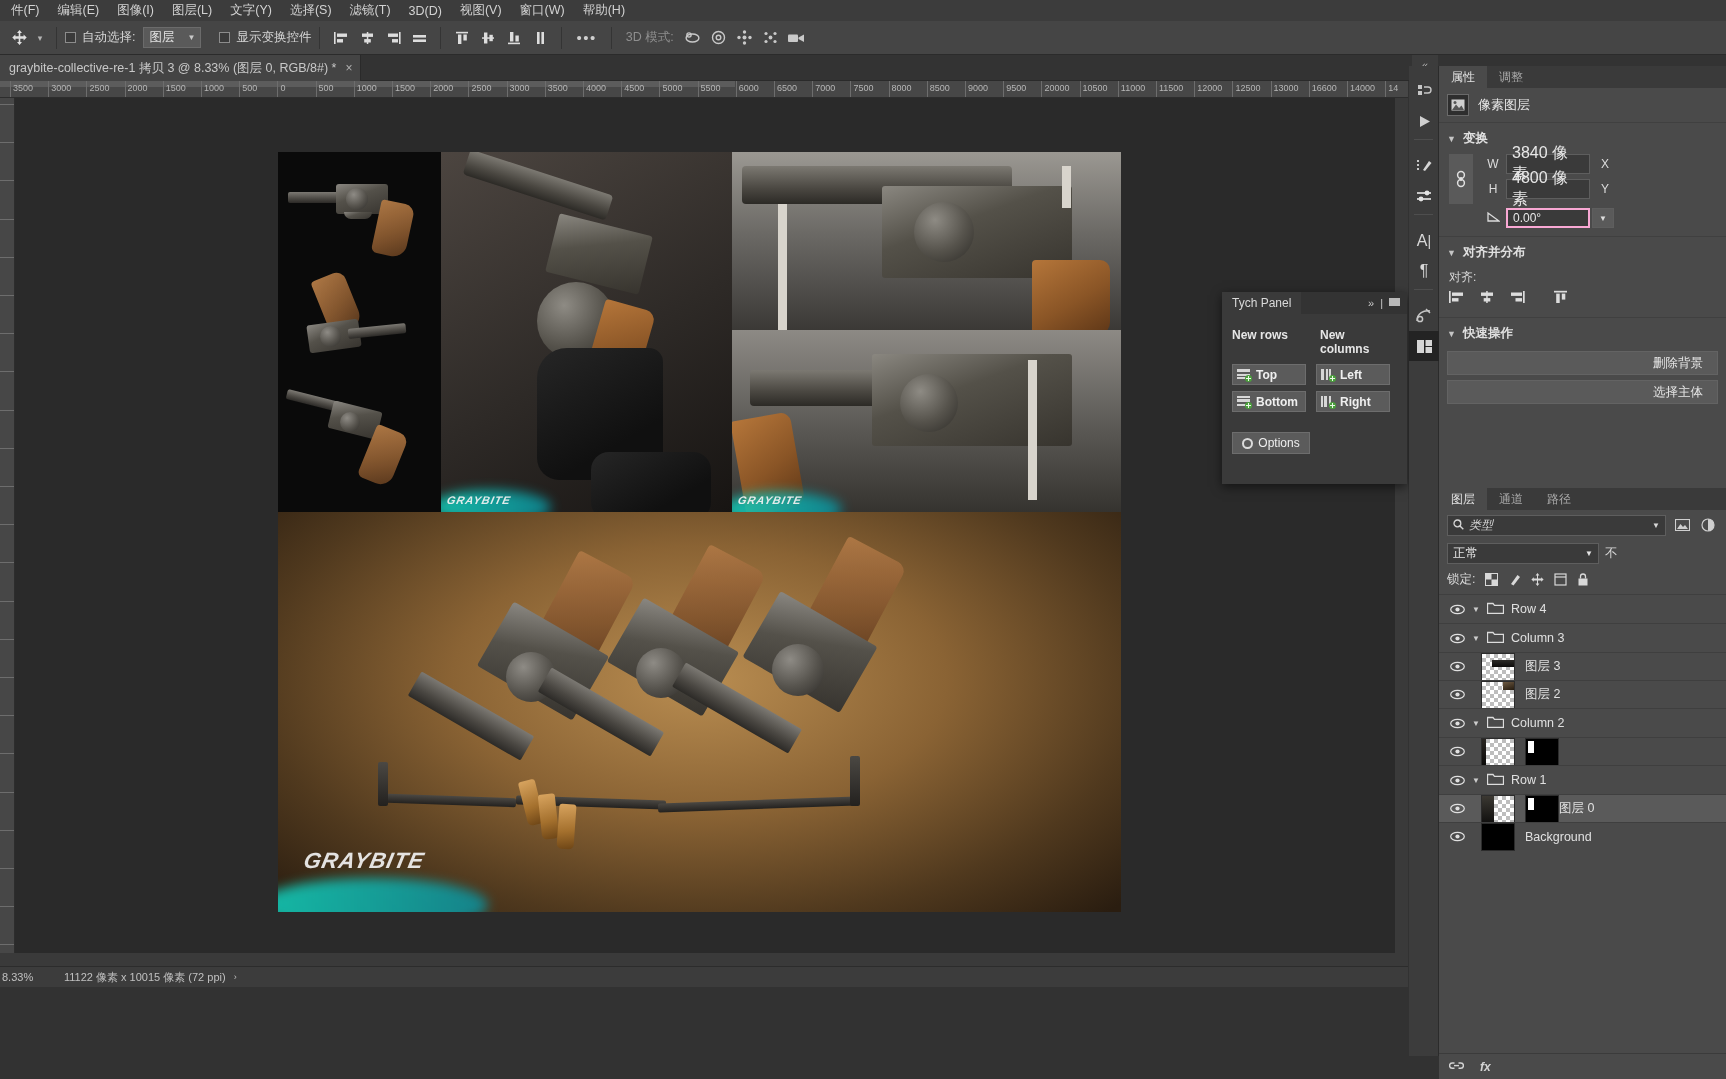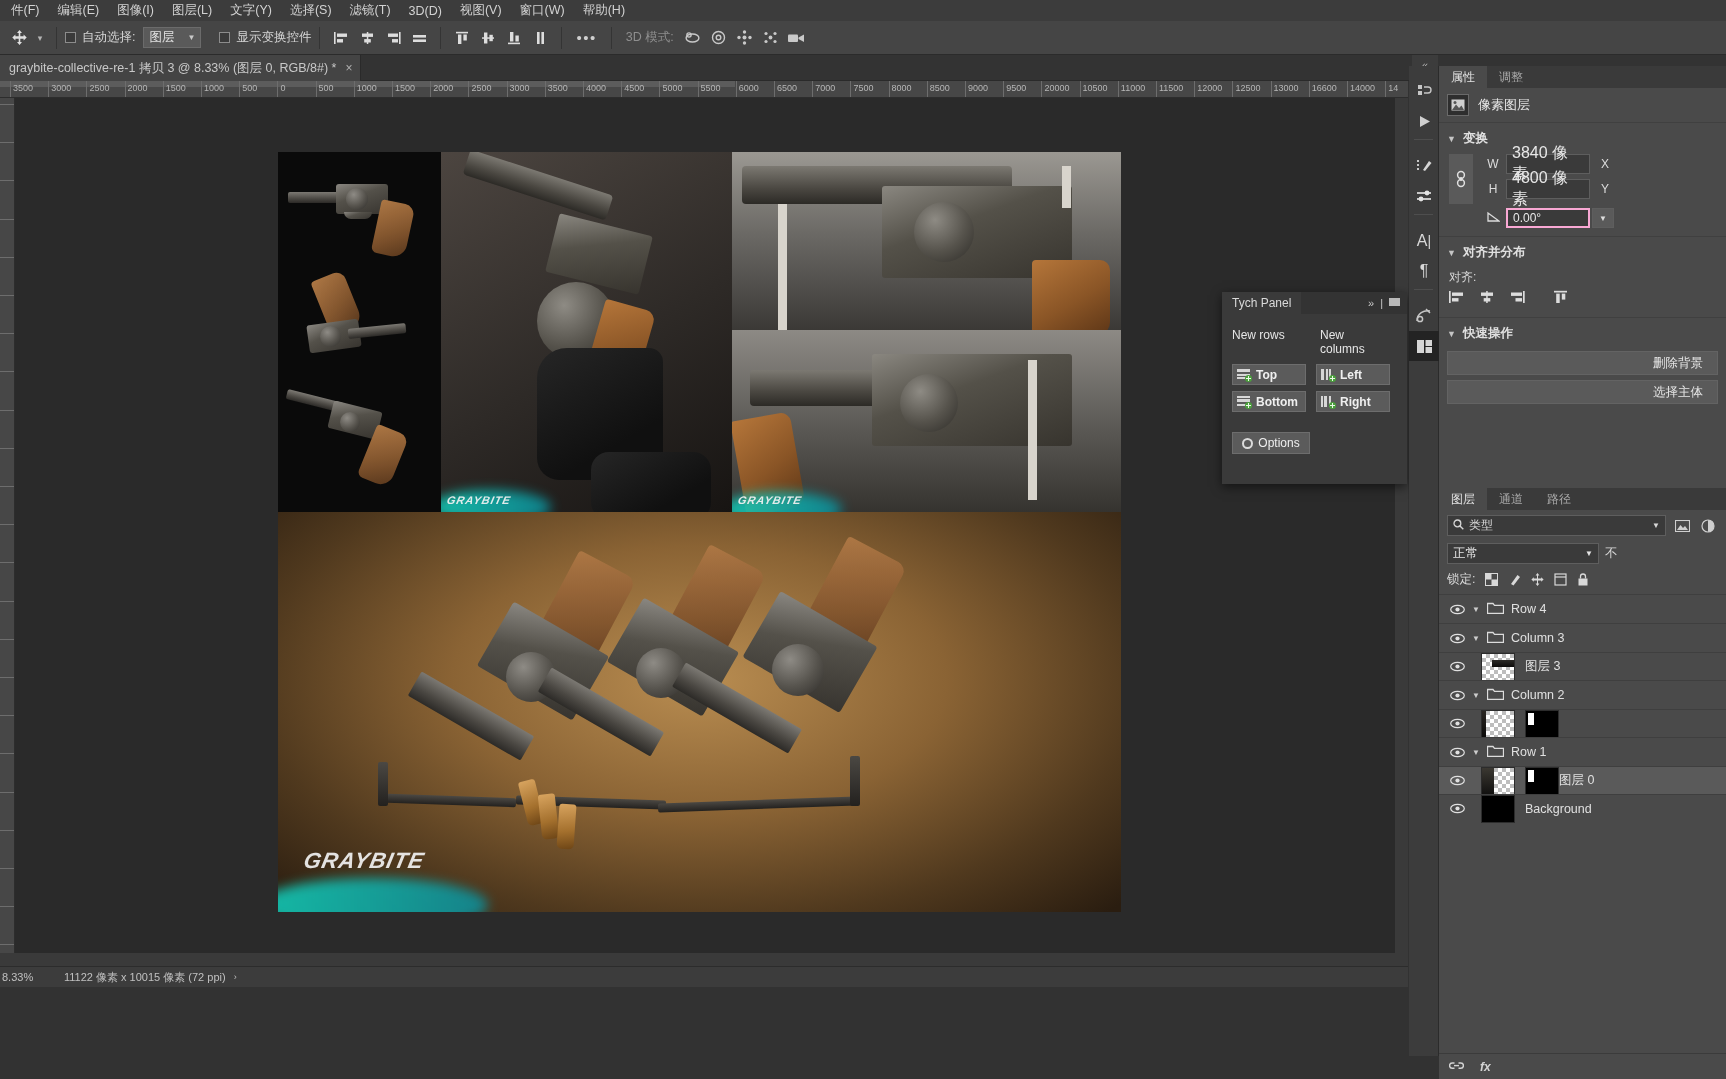--- a/index.html
+++ b/index.html
@@ -184,21 +184,21 @@
   .align-label { padding:4px 16px 2px 10px; font-size:12px; color:#d8d8d8; }
   .align-icons { display:flex; align-items:center; padding:2px 8px 10px 10px; gap:14px; }
   .qa-btn {
     height:24px; background:#5a5a5a; border:1px solid #636363; margin:5px 8px;
     display:flex; align-items:center; justify-content:flex-end; padding-right:14px;
     font-size:12.5px; color:#e6e6e6;
   }
 
   
   .layers-panel { position:absolute; top:488px; left:1439px; width:287px; height:591px; background:#4a4a4a; }
-  .lp-toolrow { display:flex; align-items:flex-end; padding:5px 8px; gap:6px; }
+  .lp-toolrow { display:flex; align-items:flex-start; padding:5px 8px; gap:6px;font-style:italic; }
   .lp-search {
     flex:1; height:21px; background:#3a3a3a; border:1px solid #5e5e5e;
     display:flex; align-items:center; padding:0 5px; font-size:12px; color:#d8d8d8;
   }
   .lp-search .mag { margin-right:5px; }
   .lp-search .car { margin-left:auto; font-size:8px; }
   .lp-filter-icon { width:20px; height:20px; display:flex; align-items:center; justify-content:center; color:#cccccc;}
   .blend-row { display:flex; align-items:center; padding:2px 8px 5px 8px; gap:6px; }
   .blend-select {
     width:152px; height:21px; background:#3a3a3a; border:1px solid #5e5e5e;
@@ -243,21 +243,21 @@
     background:#3a3a3a; box-shadow:0 3px 10px rgba(0,0,0,.55);
   }
   .tych-tabrow { display:flex; align-items:center; height:22px; background:#333333; }
   .tych-tab {
     padding:0 10px; height:22px; display:flex; align-items:center;
     font-size:12px; color:#d9d9d9; background:#3a3a3a;
   }
   .tych-ctrls { margin-left:auto; display:flex; align-items:center; gap:6px; padding-right:7px; color:#c9c9c9; font-size:11px;}
   .tych-body { padding:14px 10px 10px 10px; }
   .tych-heads { display:flex; gap:16px; margin-bottom:8px; }
-  .tych-head { width:72px; font-size:12px; font-weight:normal; color:#e6e6e6; }
+  .tych-head { width:72px; font-size:12px; font-weight:bold; color:#e6e6e6; }
   .tych-grid { display:flex; gap:10px; }
   .tych-col { display:flex; flex-direction:column; gap:6px; }
   .tych-btn {
     width:74px; height:21px; background:#5b5b5b; border:1px solid #6d6d6d;
     display:flex; align-items:center; padding-left:4px; gap:5px;
     font-size:12px; font-weight:bold; color:#efefef;
   }
   .tych-opt {
     margin-top:20px; width:78px; height:22px; background:#5b5b5b; border:1px solid #6d6d6d;
     display:flex; align-items:center; justify-content:center; gap:5px;
@@ -956,20 +956,34 @@
               <circle cx="7.5" cy="5.5" r="2.1" fill="#e0e0e0"></circle>
             </svg>
           </span>
           <div style="display: flex; align-items: center;">
             <div class="thumb">
               <div class="content" style="left: 30%; top: 26%; width: 70%; height: 26%; background: linear-gradient(rgb(44, 42, 39), rgb(13, 12, 11));"></div>
             </div>
           </div>
           <span class="layer-name">图层 3</span>
         </div>
+        <div class="layer-row">
+          <span class="eye">
+            <svg width="15" height="11" viewBox="0 0 15 11">
+              <ellipse cx="7.5" cy="5.5" rx="6.8" ry="4.2" fill="none" stroke="#e0e0e0" stroke-width="1.2"></ellipse>
+              <circle cx="7.5" cy="5.5" r="2.1" fill="#e0e0e0"></circle>
+            </svg>
+          </span>
+          <div style="display: flex; align-items: center;">
+            <div class="thumb">
+              <div class="content" style="right: 0px; top: 0px; width: 34%; height: 34%; background: linear-gradient(160deg, rgb(110, 90, 66), rgb(36, 26, 14));"></div>
+            </div>
+          </div>
+          <span class="layer-name">图层 2</span>
+        </div>
         <div class="layer-row group">
           <span class="eye">
             <svg width="15" height="11" viewBox="0 0 15 11">
               <ellipse cx="7.5" cy="5.5" rx="6.8" ry="4.2" fill="none" stroke="#e0e0e0" stroke-width="1.2"></ellipse>
               <circle cx="7.5" cy="5.5" r="2.1" fill="#e0e0e0"></circle>
             </svg>
           </span>
           <span class="grp-caret">▼</span>
           <span class="folder" style="margin-left: 4px;"><svg width="17" height="13" viewBox="0 0 17 13">
               <path d="M0.5 2.5 h5.5 l1.5 1.8 h9 v8.2 h-16 Z" fill="none" stroke="#dcdcdc" stroke-width="1.3"></path>

